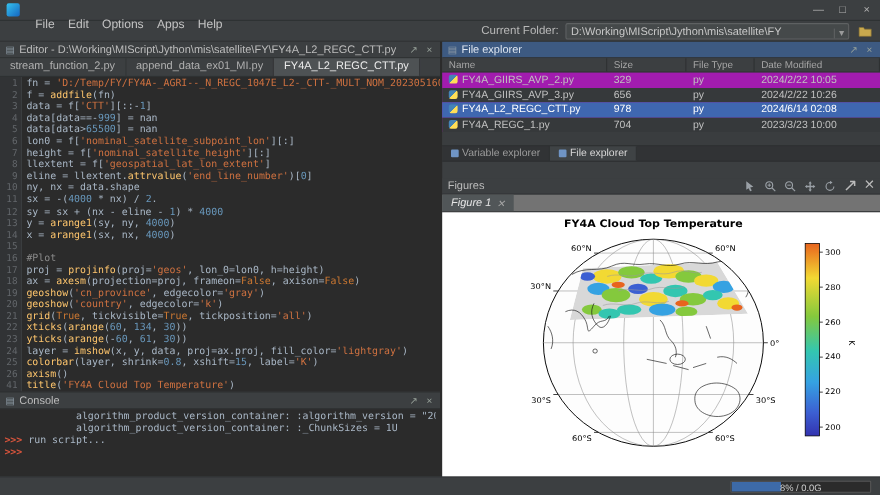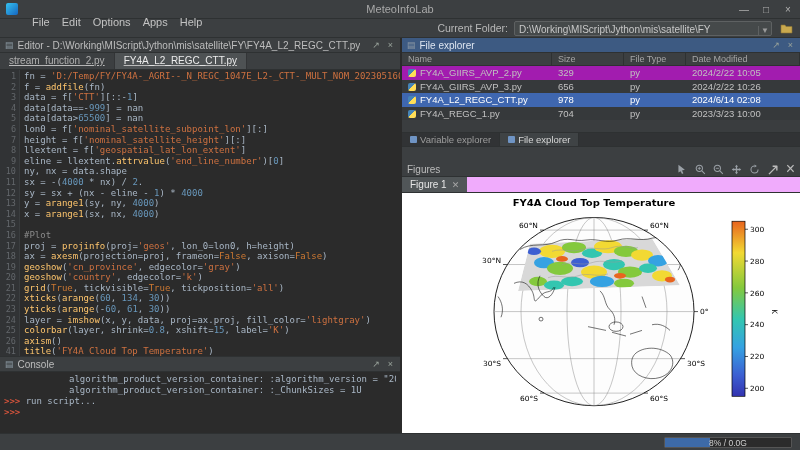--- a/index.html
+++ b/index.html
@@ -30,21 +30,21 @@
 
   .panel-header{height:15px;background:#3c3f41;border-bottom:1px solid #2e3132;display:flex;align-items:center;gap:4px;padding:0 5px;font-size:10px;color:#bdbdbd;flex:0 0 auto;}
   .panel-header .hicon{font-size:9px;color:#8d9aa5;}
   .panel-header .spacer{flex:1;}
   .panel-header .ctl{font-size:9px;color:#98a29a;padding:0 2px;}
   .panel-header.blue{background:#3d5a82;color:#dde5f0;}
   .panel-header .title-text{white-space:nowrap;overflow:hidden;}
 
   
   .editor-panel{flex:1;display:flex;flex-direction:column;min-height:0;}
-  .tabbar{height:17px;background:#3c3f41;display:flex;border-bottom:1px solid #2e3132;flex:0 0 auto;text-decoration:underline;}
+  .tabbar{height:17px;background:#3c3f41;display:flex;border-bottom:1px solid #2e3132;flex:0 0 auto;}
   .etab{padding:0 9px;font-size:10px;line-height:16px;color:#b0b0b0;border-right:1px solid #333537;white-space:nowrap;}
   .etab.active{background:#4e5254;color:#ececec;}
   .code-wrap{flex:1;background:#2b2b2b;position:relative;overflow:hidden;}
   .gutter-bg{position:absolute;left:0;top:0;bottom:0;width:20px;background:#313335;border-right:1px solid #3a3d3f;}
   .code-body{position:absolute;inset:0;padding-top:1px;}
   .code-line{display:flex;line-height:10.6px;height:10.6px;}
   .ln{width:20px;flex:0 0 auto;text-align:right;padding-right:4px;font:8.5px "DejaVu Sans Mono",monospace;color:#63676b;}
   .cl{font:9px "DejaVu Sans Mono",monospace;color:#a9b7c6;white-space:pre;padding-left:4px;overflow:hidden;}
   .tk-str{color:#ce7140;}
   .tk-num{color:#6897bb;}
@@ -77,21 +77,21 @@
   .dtab{display:flex;align-items:center;gap:3px;padding:0 8px;font-size:9.5px;color:#9d9d9d;border-right:1px solid #2e3132;}
   .dtab.active{background:#3f4345;color:#d8d8d8;}
   .dtab-icon{width:7px;height:7px;background:#6f94c4;border-radius:1px;display:inline-block;}
 
   
   .figures{flex:1;display:flex;flex-direction:column;min-height:0;margin-top:15px;}
   .fig-toolbar{height:15px;background:#3c3f41;border-bottom:1px solid #2e3132;display:flex;align-items:center;padding:0 5px;gap:6px;flex:0 0 auto;}
   .fig-toolbar .label{font-size:10px;color:#bdbdbd;}
   .fig-toolbar .spacer{flex:1;}
   .tb-icon{width:12px;height:12px;display:flex;align-items:center;justify-content:center;}
-  .fig-tabbar{height:16px;background:#f0abfc;display:flex;border-bottom:1px solid #2e3132;flex:0 0 auto;}
+  .fig-tabbar{height:16px;background:#737373;display:flex;border-bottom:1px solid #2e3132;flex:0 0 auto;font-style:italic;}
   .ftab{display:flex;align-items:center;gap:5px;padding:0 8px;font-size:10px;color:#e6e6e6;background:#515658;}
   .ftab .close{font-size:9px;color:#a5a5a5;}
   .fig-canvas{flex:1;background:#ffffff;position:relative;min-height:0;}
   .fig-canvas svg{position:absolute;inset:0;width:100%;height:100%;}
   .fig-title{font:bold 10px "DejaVu Sans",sans-serif;fill:#000;text-anchor:middle;}
   .gl text{font:7.5px "DejaVu Sans",sans-serif;fill:#000;}
   .cbt text{font:7.5px "DejaVu Sans",sans-serif;fill:#000;}
   .cbl{font:7.5px "DejaVu Sans",sans-serif;fill:#000;}
 
   
@@ -100,21 +100,20 @@
   .mem-fill{position:absolute;left:0;top:0;bottom:0;width:36%;background:#3d6aa8;}
   .mem-text{position:absolute;inset:0;text-align:center;font-size:8.5px;line-height:10px;color:#cfcfcf;}
 </style>
 </head>
 <body>
 
 <div class="window">
 
   <div class="menubar">
     <span class="app-logo"></span>
-    <span class="win-title">MeteoInfoLab</span>
     <span id="menu-items" style="display:flex;z-index:2;margin-top:26px;">
         <span class="menu-item">File</span>
         <span class="menu-item">Edit</span>
         <span class="menu-item">Options</span>
         <span class="menu-item">Apps</span>
         <span class="menu-item">Help</span>
       </span>
     <span class="win-controls">
       <span class="win-btn">—</span>
       <span class="win-btn">□</span>
@@ -141,20 +140,21 @@
       <div class="editor-panel">
         <div class="panel-header">
           <span class="hicon">▤</span>
           <span class="title-text">Editor - D:\Working\MIScript\Jython\mis\satellite\FY\FY4A_L2_REGC_CTT.py</span>
           <span class="spacer"></span>
           <span class="ctl">↗</span>
           <span class="ctl">×</span>
         </div>
         <div class="tabbar" id="editor-tabs">
             <div class="etab">stream_function_2.py</div>
+            <div class="etab">append_data_ex01_MI.py</div>
             <div class="etab active">FY4A_L2_REGC_CTT.py</div>
           </div>
         <div class="code-wrap">
           <div class="gutter-bg"></div>
           <div class="code-body" id="code-body">
               <div class="code-line">
                 <span class="ln">1</span>
                 <span class="cl">fn = <span class="tk-str">'D:/Temp/FY/FY4A-_AGRI--_N_REGC_1047E_L2-_CTT-_MULT_NOM_20230516003000_20230516003417_4000M_V0001.NC'</span></span>
               </div>
               <div class="code-line">

